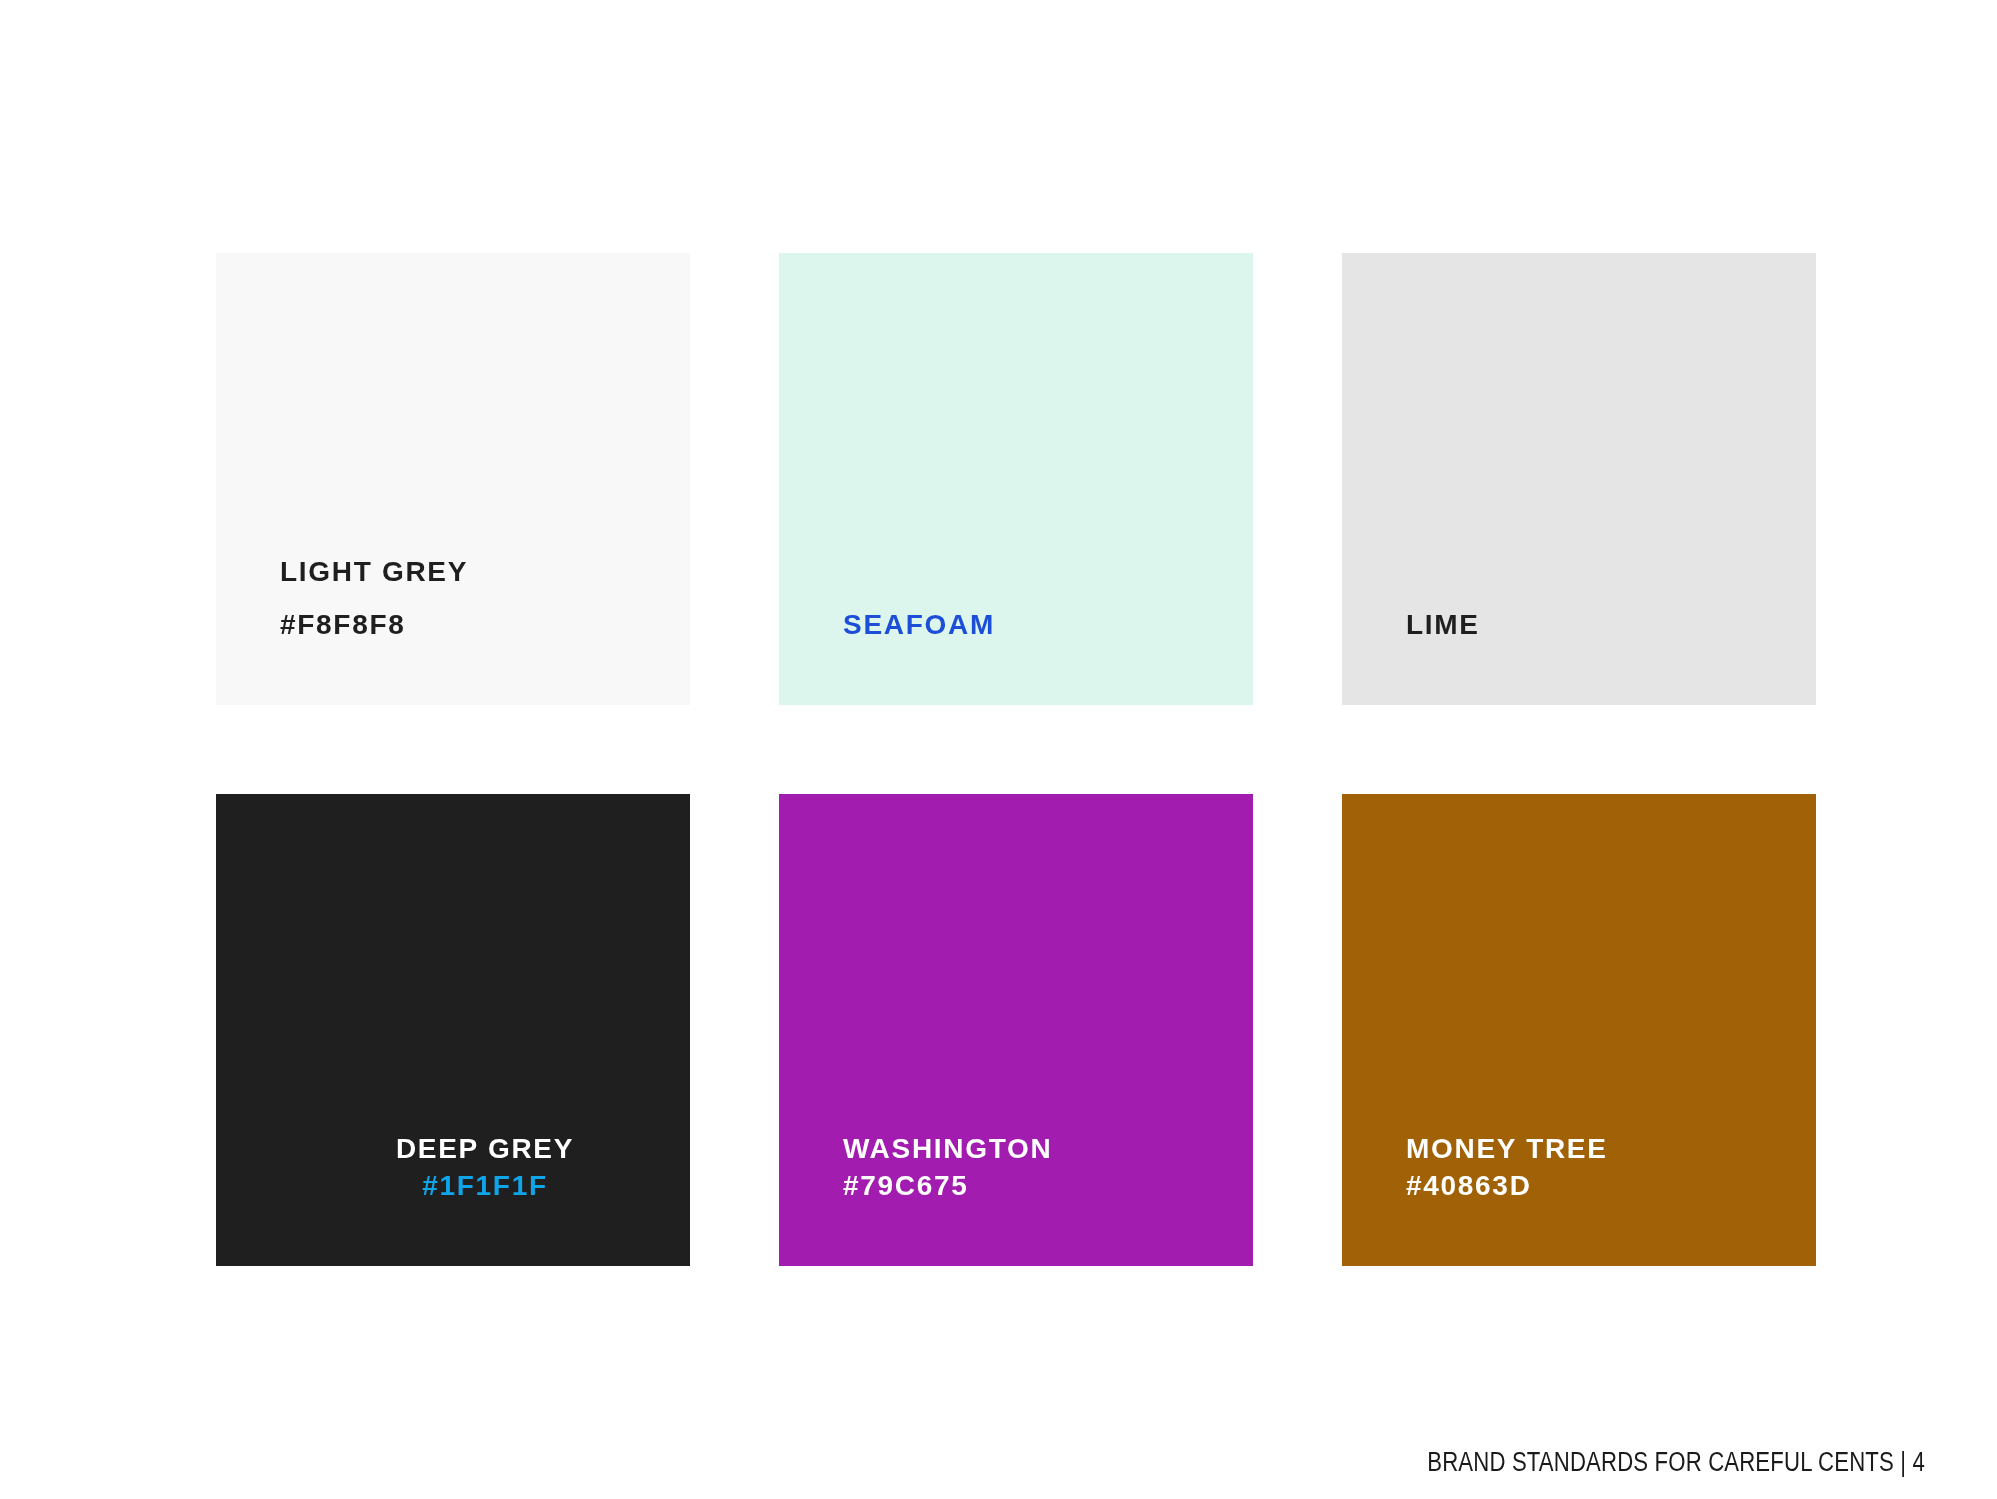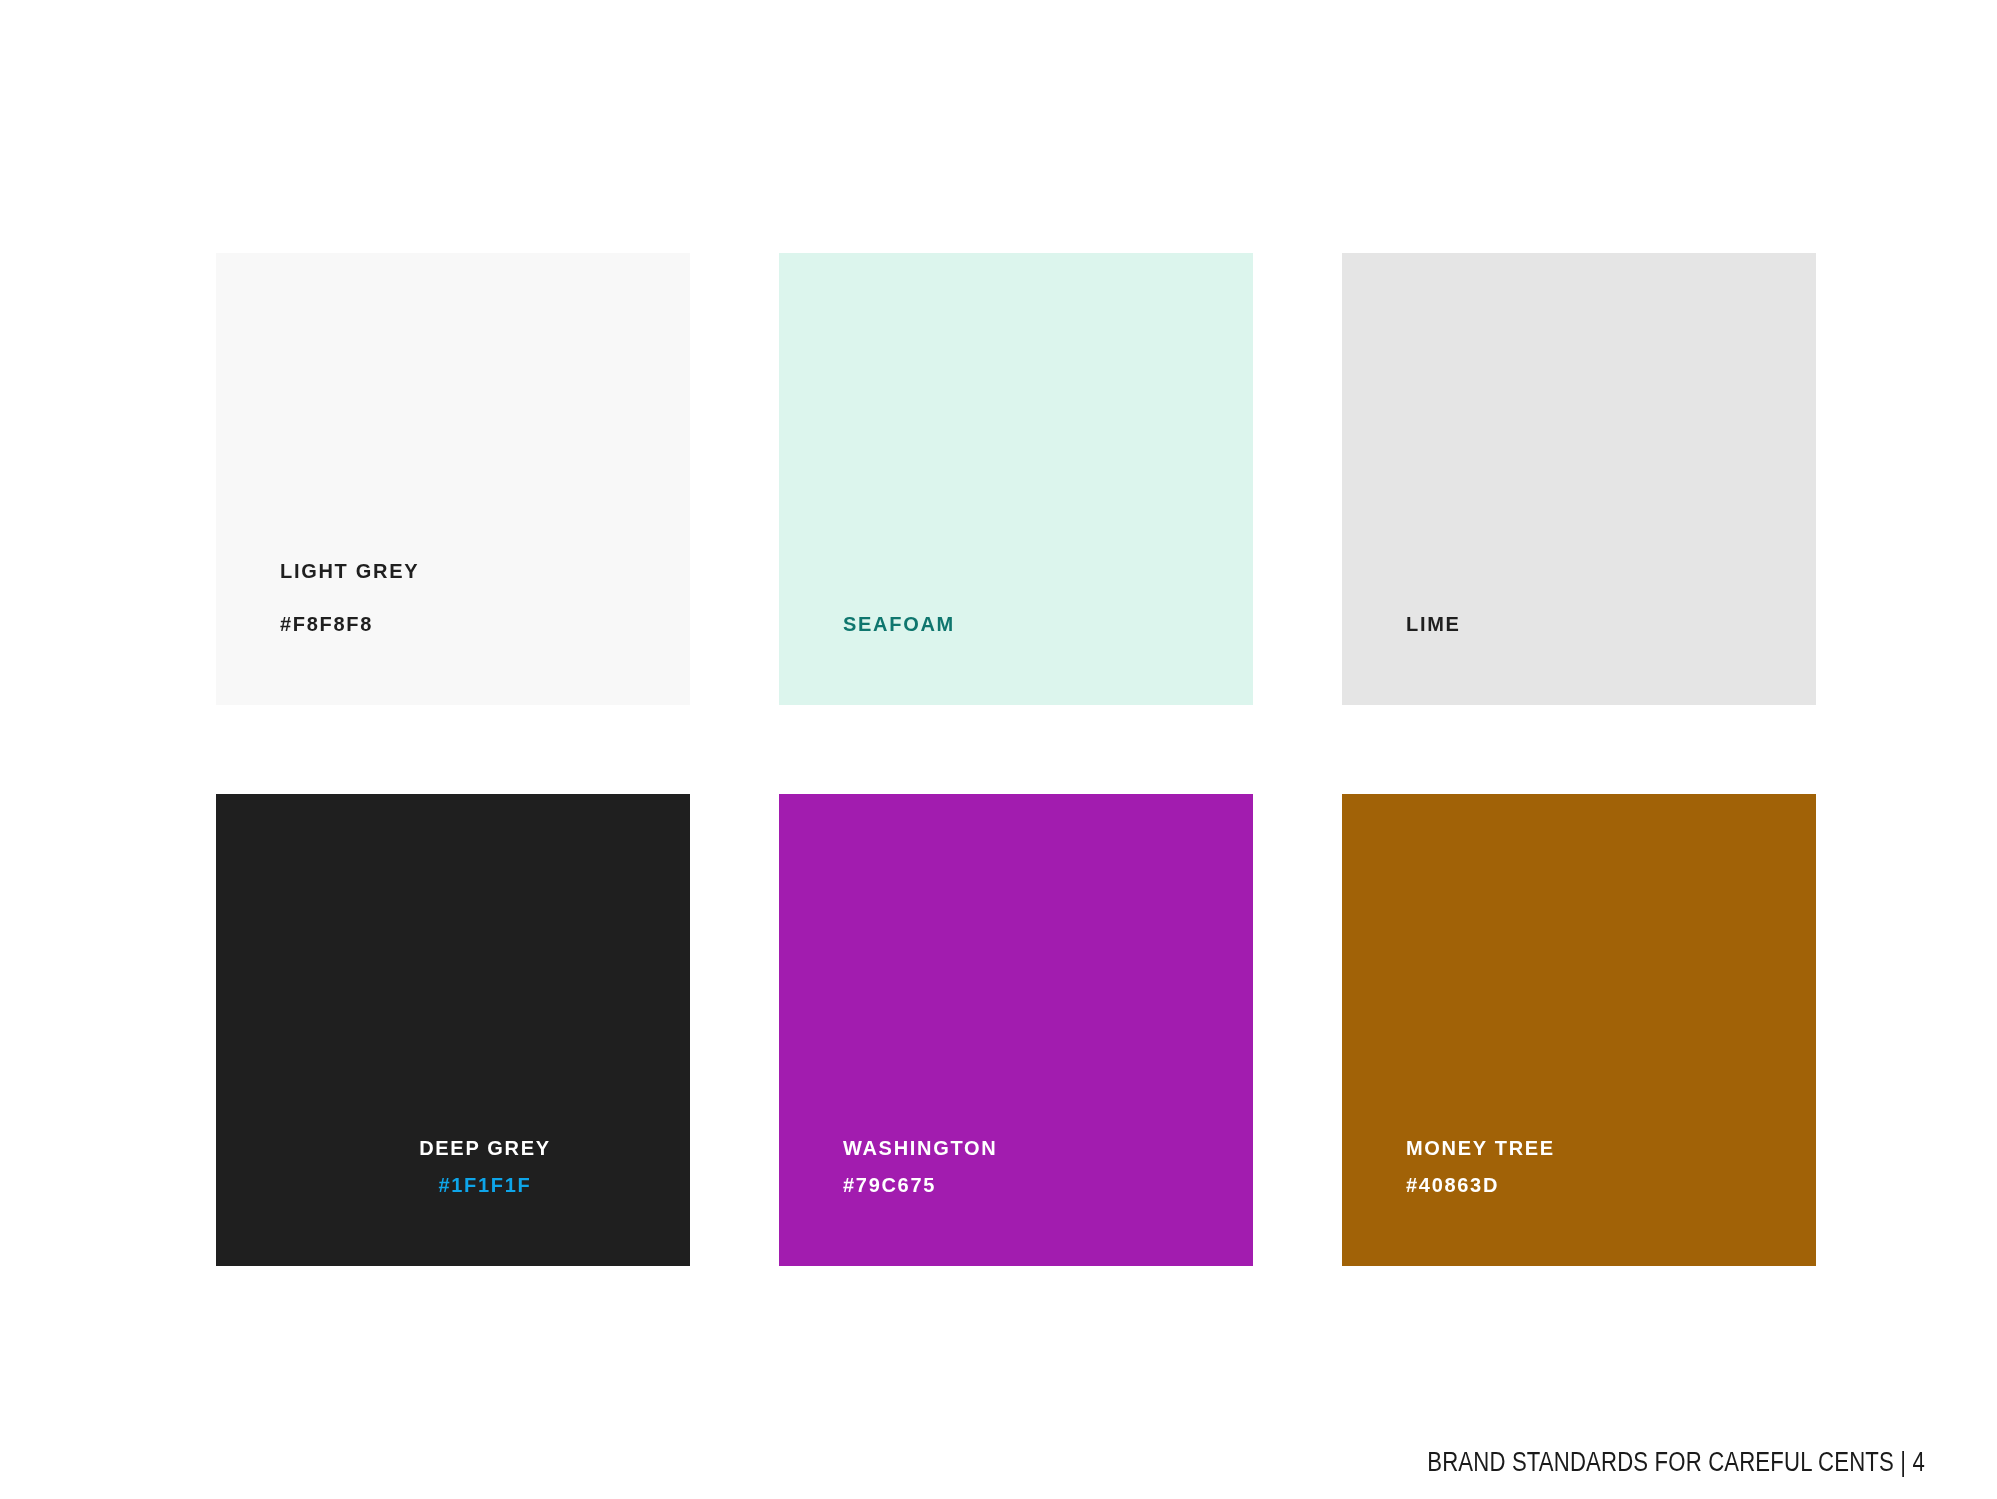--- a/index.html
+++ b/index.html
@@ -43,21 +43,21 @@
     flex-direction: column;
     justify-content: flex-end;
     padding: 0 0 62px 64px;
     overflow: hidden;
   }
 
   .swatch-name,
   .swatch-hex {
     font-family: "Liberation Sans", sans-serif;
     font-weight: 700;
-    font-size: 20px;
+    font-size: 28px;
     line-height: 37px;
     letter-spacing: 1.7px;
     text-transform: uppercase;
     white-space: nowrap;
   }
 
   
   #footer {
     position: absolute;
     right: 72px;
@@ -82,21 +82,21 @@
 
 <div id="page" style="background: rgb(255, 255, 255);">
 
   <div id="swatch-grid">
 
   <div class="swatch" style="background: rgb(248, 248, 248);">
         <div class="swatch-name" style="color: rgb(31, 31, 31);">LIGHT GREY</div>
         <div class="swatch-hex" style="color: rgb(31, 31, 31); margin-top: 16px;">#F8F8F8</div>
       </div>
       <div class="swatch" style="background: rgb(220, 245, 237);">
-        <div class="swatch-name" style="color: #0f766e;">SEAFOAM</div>
+        <div class="swatch-name" style="color: #1d4ed8;">SEAFOAM</div>
       </div>
       <div class="swatch" style="background: #e5e5e5;">
         <div class="swatch-name" style="color: rgb(31, 31, 31);">LIME</div>
       </div>
       <div class="swatch" style="background: rgb(31, 31, 31); align-items: center;">
         <div class="swatch-name" style="color: rgb(255, 255, 255);">DEEP GREY</div>
         <div class="swatch-hex" style="color: #0ea5e9;">#1F1F1F</div>
       </div>
       <div class="swatch" style="background: #a21caf;">
         <div class="swatch-name" style="color: rgb(255, 255, 255);">WASHINGTON</div>

